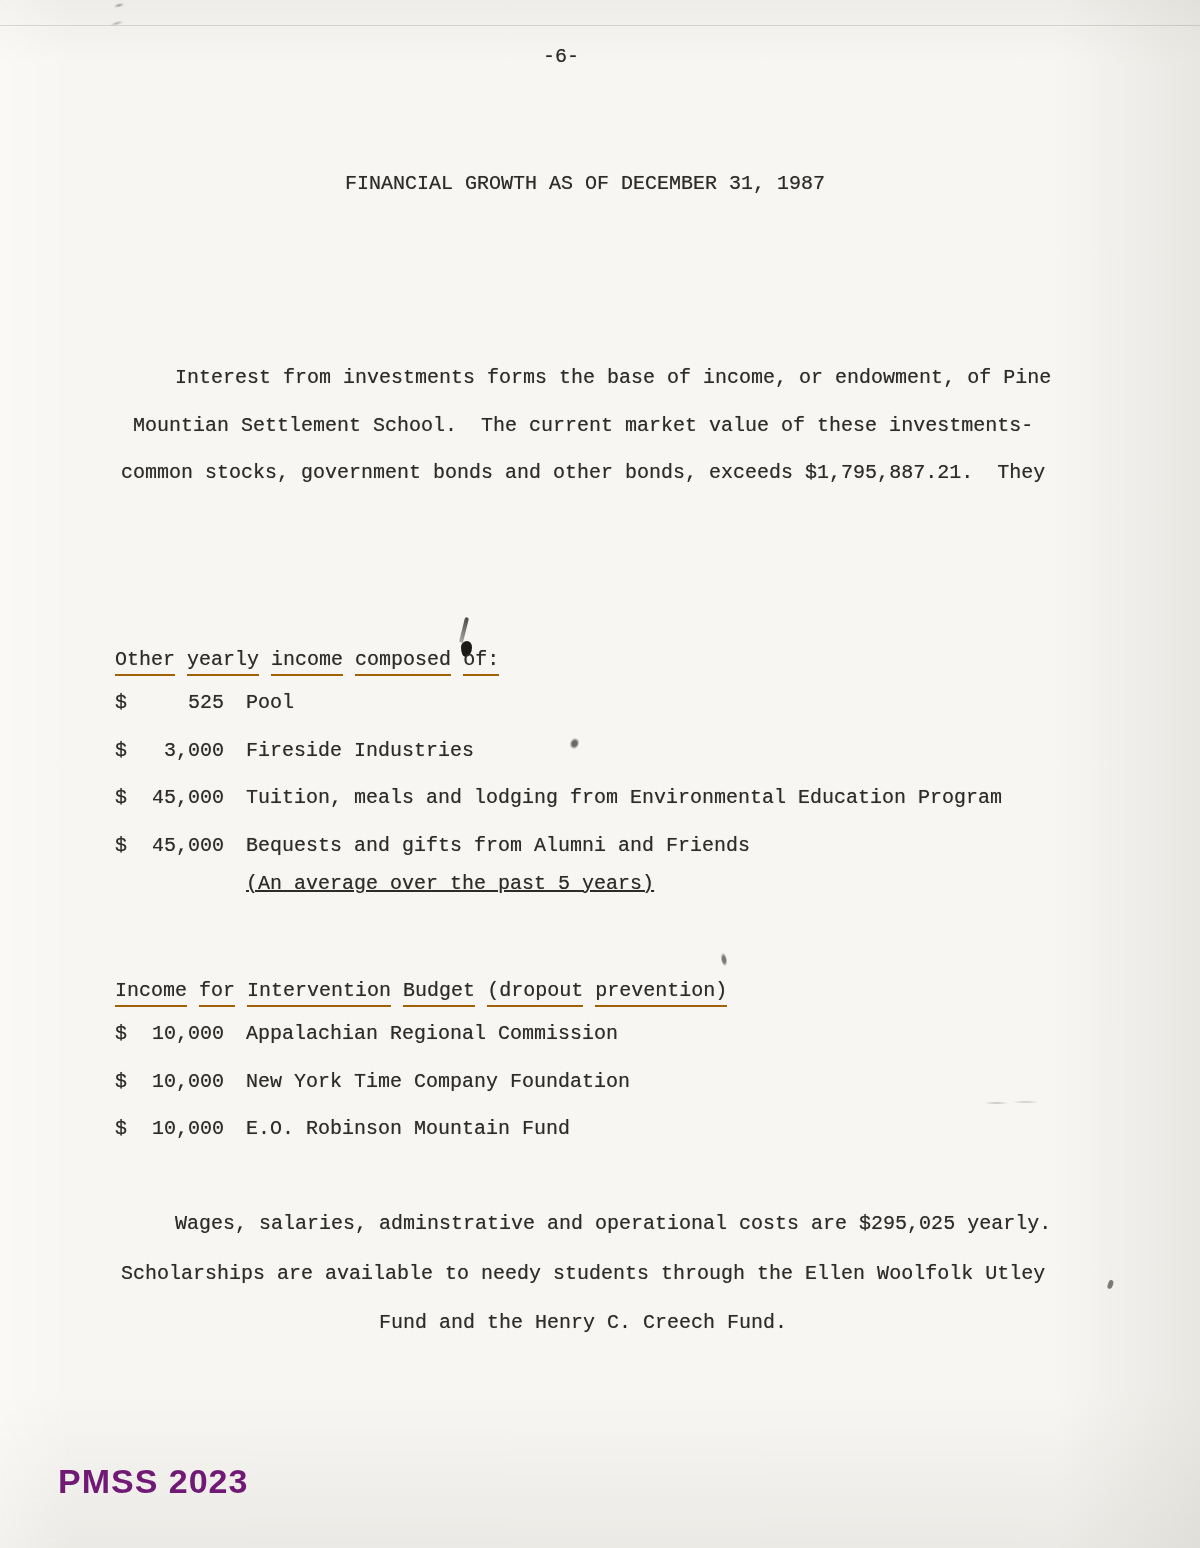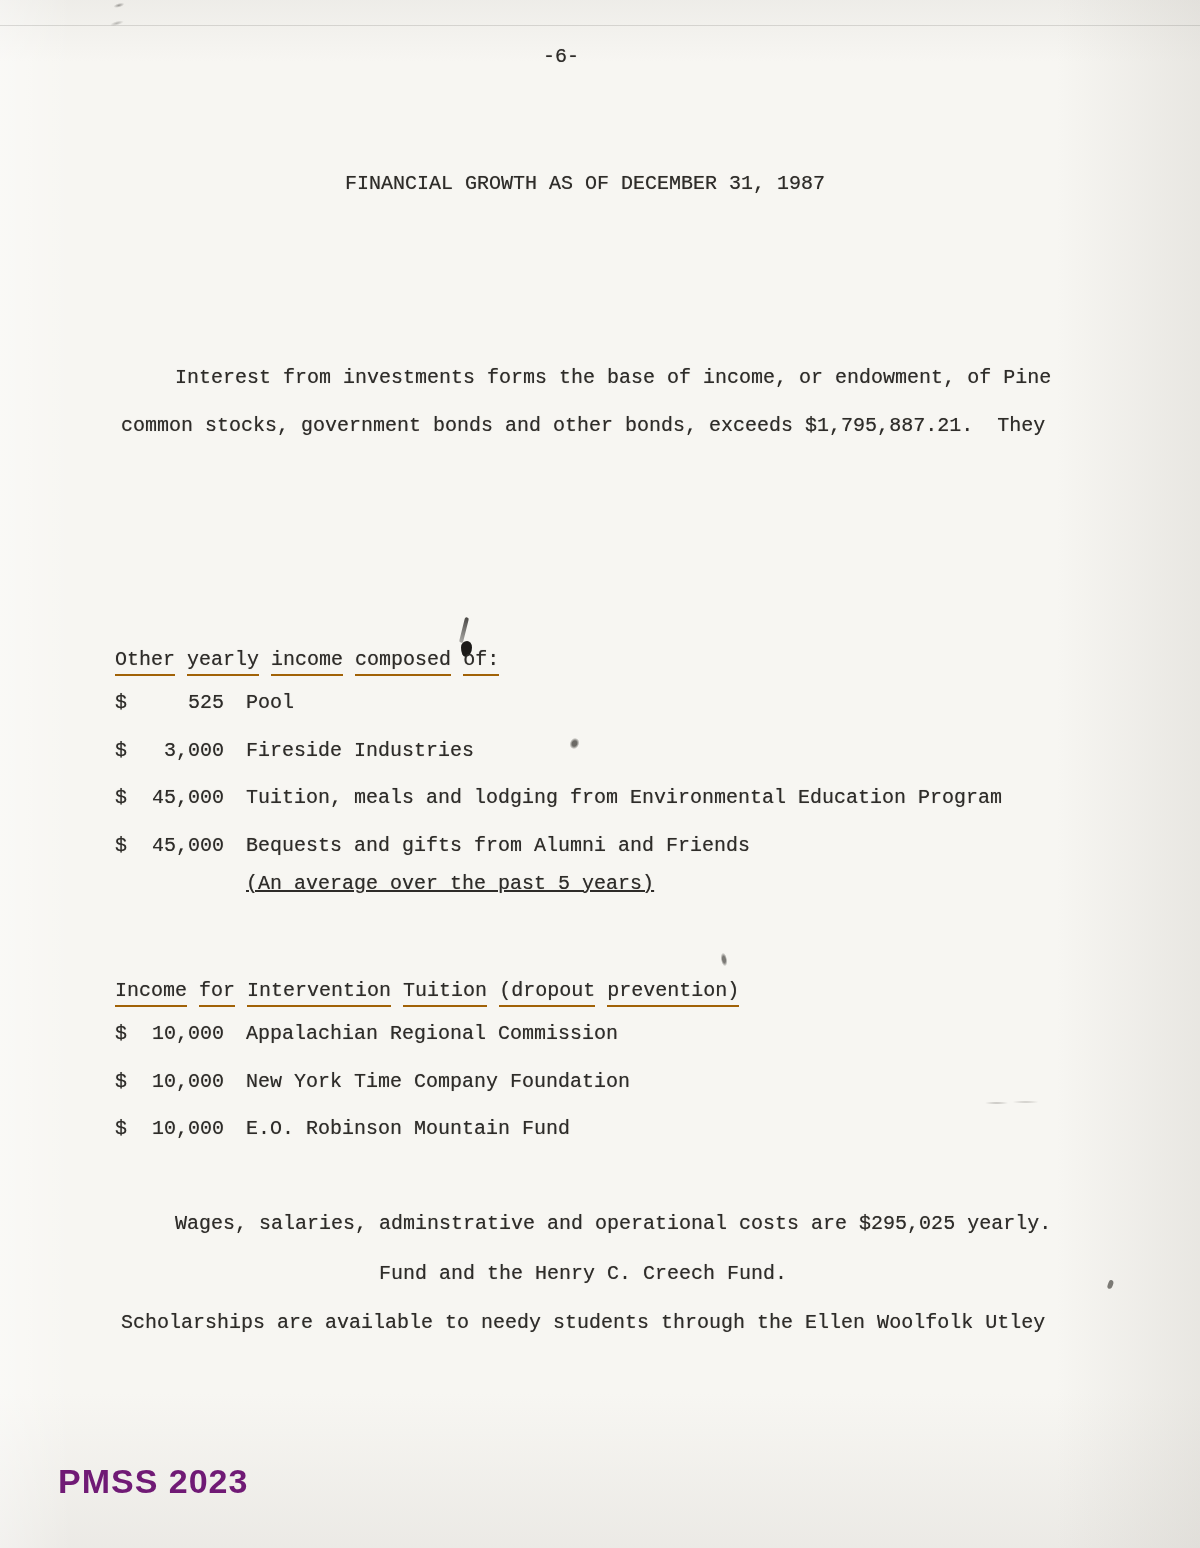--- a/index.html
+++ b/index.html
@@ -151,20 +151,21 @@
 
 <div class="artifact" id="scanline-top"></div>
 <div class="artifact" id="smudge-top"></div>
 
 <div class="tw page-number">-6-</div>
 
 <div class="tw doc-title">FINANCIAL GROWTH AS OF DECEMBER 31, 1987</div>
 
 <div class="paragraph" id="intro-para">
   <div class="tw pline indent">Interest from investments forms the base of income, or endowment, of Pine</div>
+  <div class="tw pline">Mountian Settlement School.  The current market value of these investments-</div>
   <div class="tw pline">common stocks, government bonds and other bonds, exceeds $1,795,887.21.  They</div>
 </div>
 
 <div class="artifact" id="ink-drip">
   <span class="drip-tail"></span>
   <span class="drip-blob"></span>
 </div>
 <div class="artifact" id="mark-fireside"></div>
 
 <div class="income-section" id="other-income-section">
@@ -188,21 +189,21 @@
     <span class="tw currency">$</span>
     <span class="tw amount">45,000</span>
     <span class="tw label">Bequests and gifts from Alumni and Friends</span>
   </div>
   <div class="tw income-note">(An average over the past 5 years)</div>
 </div>
 
 <div class="artifact" id="mark-intervention"></div>
 
 <div class="income-section" id="intervention-section">
-  <div class="tw section-heading"><span class="uw">Income</span> <span class="uw">for</span> <span class="uw">Intervention</span> <span class="uw">Tuition</span> <span class="uw">(dropout</span> <span class="uw">prevention)</span></div>
+  <div class="tw section-heading"><span class="uw">Income</span> <span class="uw">for</span> <span class="uw">Intervention</span> <span class="uw">Budget</span> <span class="uw">(dropout</span> <span class="uw">prevention)</span></div>
   <div class="income-row">
     <span class="tw currency">$</span>
     <span class="tw amount">10,000</span>
     <span class="tw label">Appalachian Regional Commission</span>
   </div>
   <div class="income-row">
     <span class="tw currency">$</span>
     <span class="tw amount">10,000</span>
     <span class="tw label">New York Time Company Foundation</span>
   </div>
@@ -211,17 +212,17 @@
     <span class="tw amount">10,000</span>
     <span class="tw label">E.O. Robinson Mountain Fund</span>
   </div>
 </div>
 
 <div class="artifact" id="squiggle-right"></div>
 <div class="artifact" id="tick-closing"></div>
 
 <div class="paragraph" id="closing-para">
   <div class="tw pline indent">Wages, salaries, adminstrative and operational costs are $295,025 yearly.</div>
+  <div class="tw pline">Scholarships are available to needy students through the Ellen Woolfolk Utley</div>
   <div class="tw pline">Fund and the Henry C. Creech Fund.</div>
-  <div class="tw pline">Scholarships are available to needy students through the Ellen Woolfolk Utley</div>
 </div>
 
 <div class="watermark">PMSS 2023</div>
 
 </body></html>

